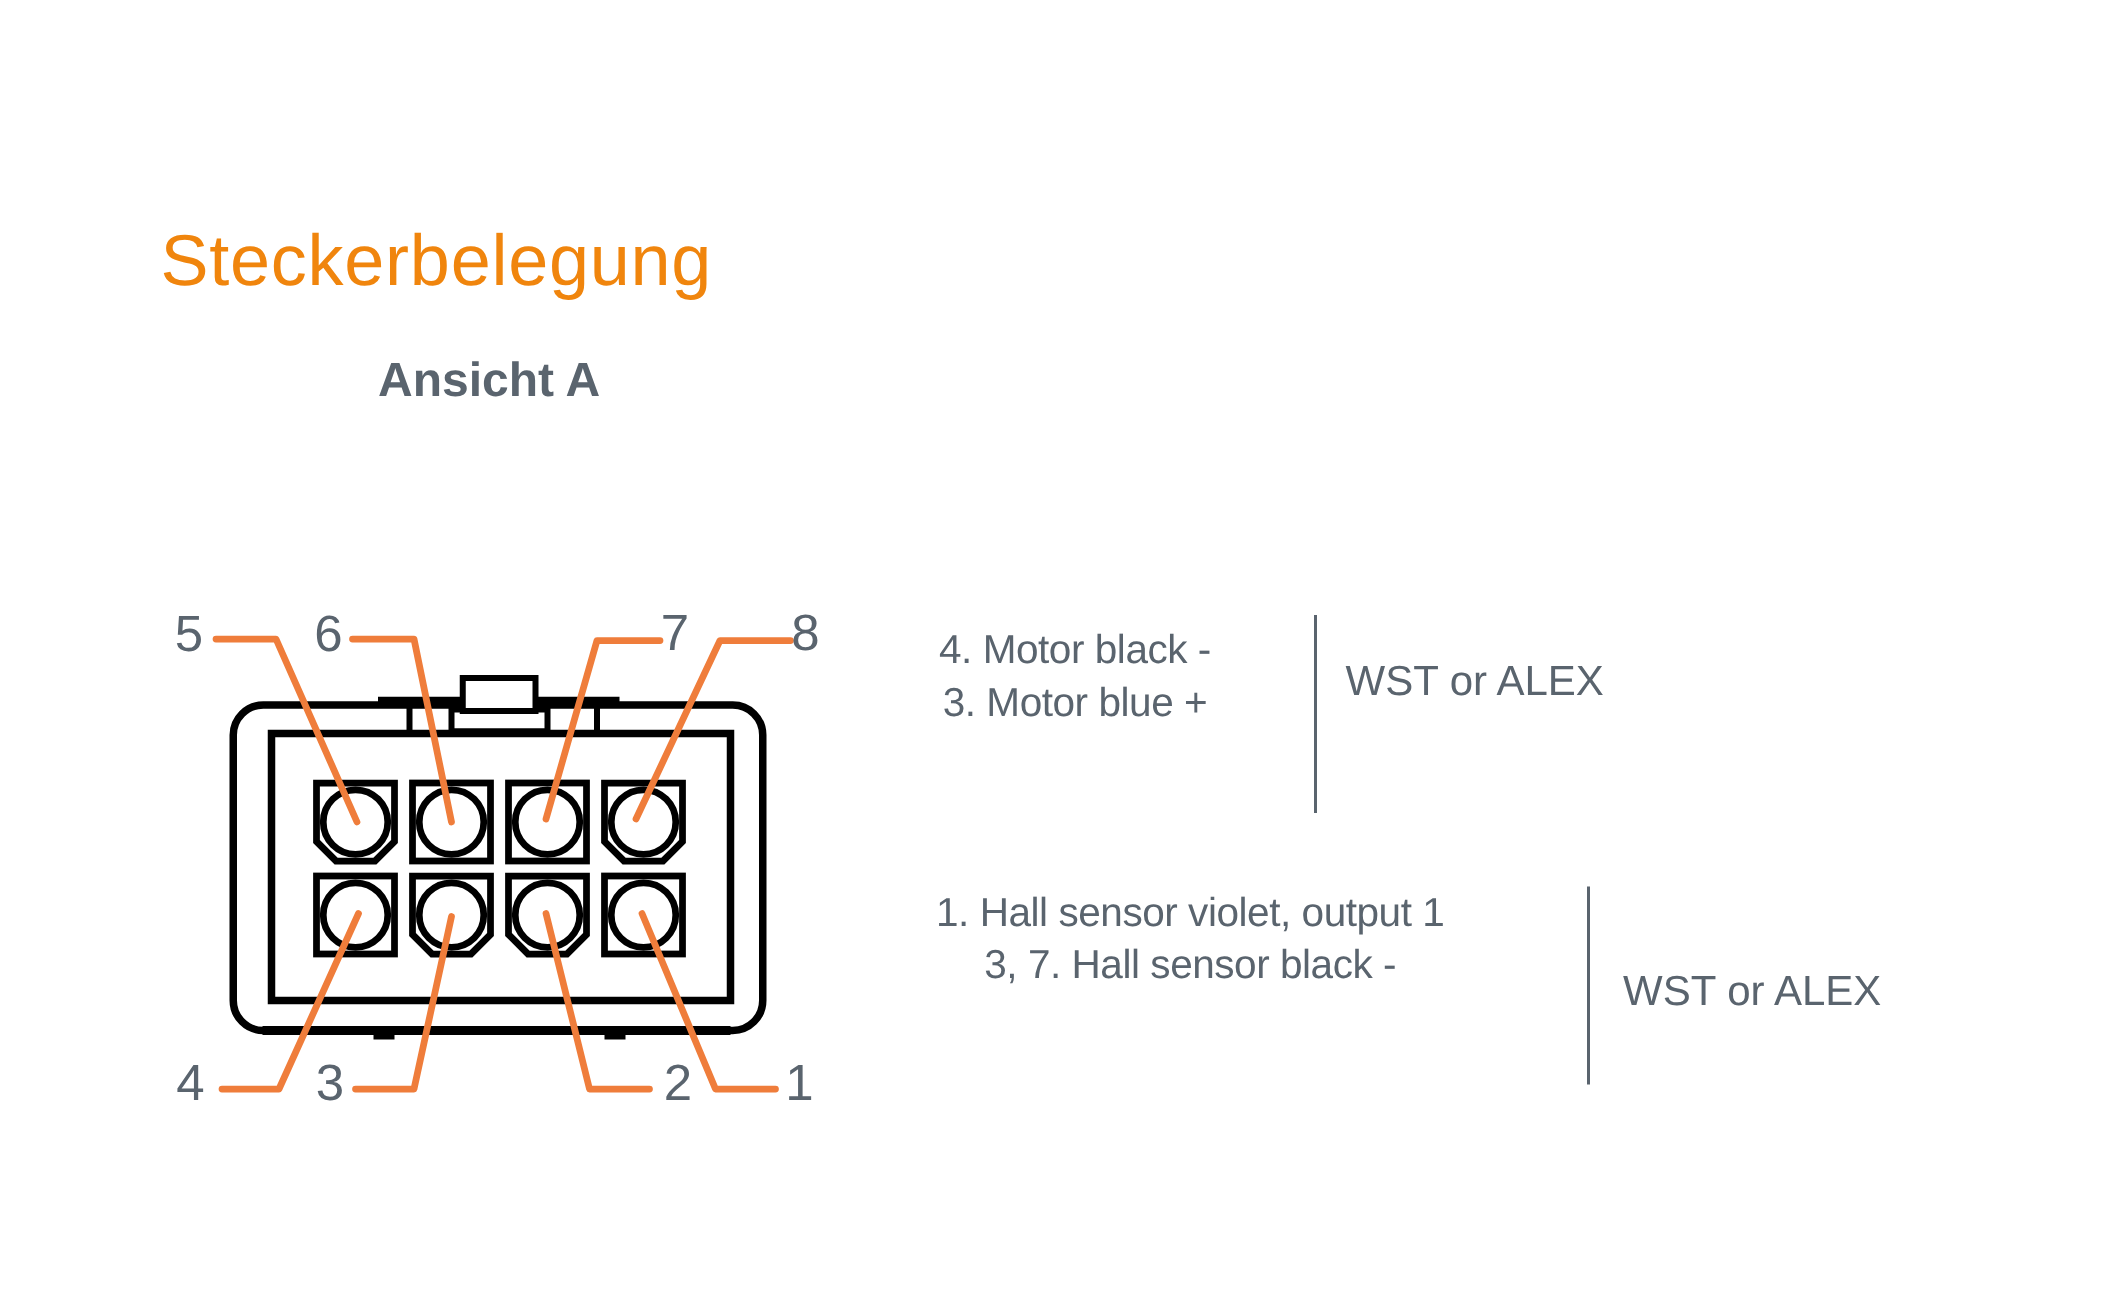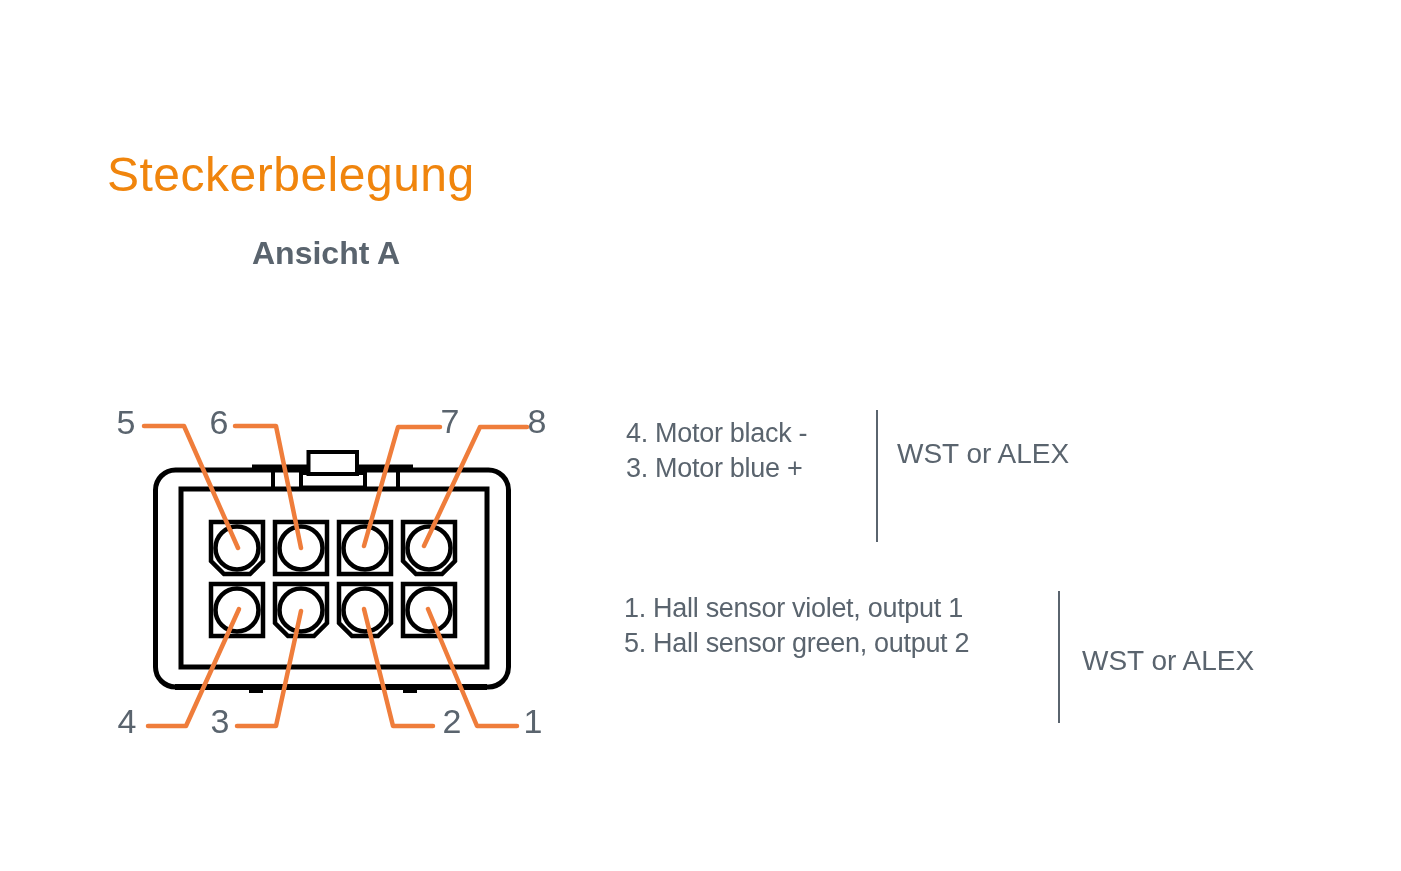--- a/index.html
+++ b/index.html
@@ -31,21 +31,21 @@
   .bar{fill:var(--outline-black);stroke:none;}
   .tick{stroke:var(--outline-black);stroke-width:4px;}
   .cell{fill:#fff;stroke:var(--outline-black);stroke-width:4.5px;}
   .pin-circle{fill:#fff;stroke:var(--outline-black);stroke-width:4.5px;}
   .leader{fill:none;stroke:var(--leader-orange);stroke-width:4.5px;
     stroke-linecap:round;stroke-linejoin:round;}
   .pin-num{fill:var(--text-grey);font-family:"Liberation Sans",sans-serif;
     font-size:34px;text-anchor:middle;}
 
   .legend-block{position:absolute;color:var(--text-grey);font-size:27px;
-    line-height:35px;letter-spacing:-0.3px;white-space:nowrap;}
+    line-height:35px;letter-spacing:-0.3px;white-space:nowrap;text-align:center;}
   .lg1{left:626px;top:416px;}
   .lg2{left:624px;top:591px;}
   .vdiv{position:absolute;width:2px;background:var(--text-grey);}
   .vdiv1{left:876px;top:410px;height:132px;}
   .vdiv2{left:1058px;top:591px;height:132px;}
   .tag{position:absolute;color:var(--text-grey);font-size:28px;white-space:nowrap;}
   .tag1{left:897px;top:438px;}
   .tag2{left:1082px;top:645px;}
 </style>
 </head>
@@ -113,18 +113,18 @@
 
   <div class="legend-block lg1">
     <div class="legend-line">4. Motor black -</div>
     <div class="legend-line">3. Motor blue +</div>
   </div>
   <div class="vdiv vdiv1"></div>
   <div class="tag tag1">WST or ALEX</div>
 
   <div class="legend-block lg2">
     <div class="legend-line">1. Hall sensor violet, output 1</div>
-    <div class="legend-line">5. Hall sensor green, output 2</div>
+    <div class="legend-line">3, 7. Hall sensor black -</div>
   </div>
   <div class="vdiv vdiv2"></div>
   <div class="tag tag2">WST or ALEX</div>
 
 </div>
 
 </body></html>

